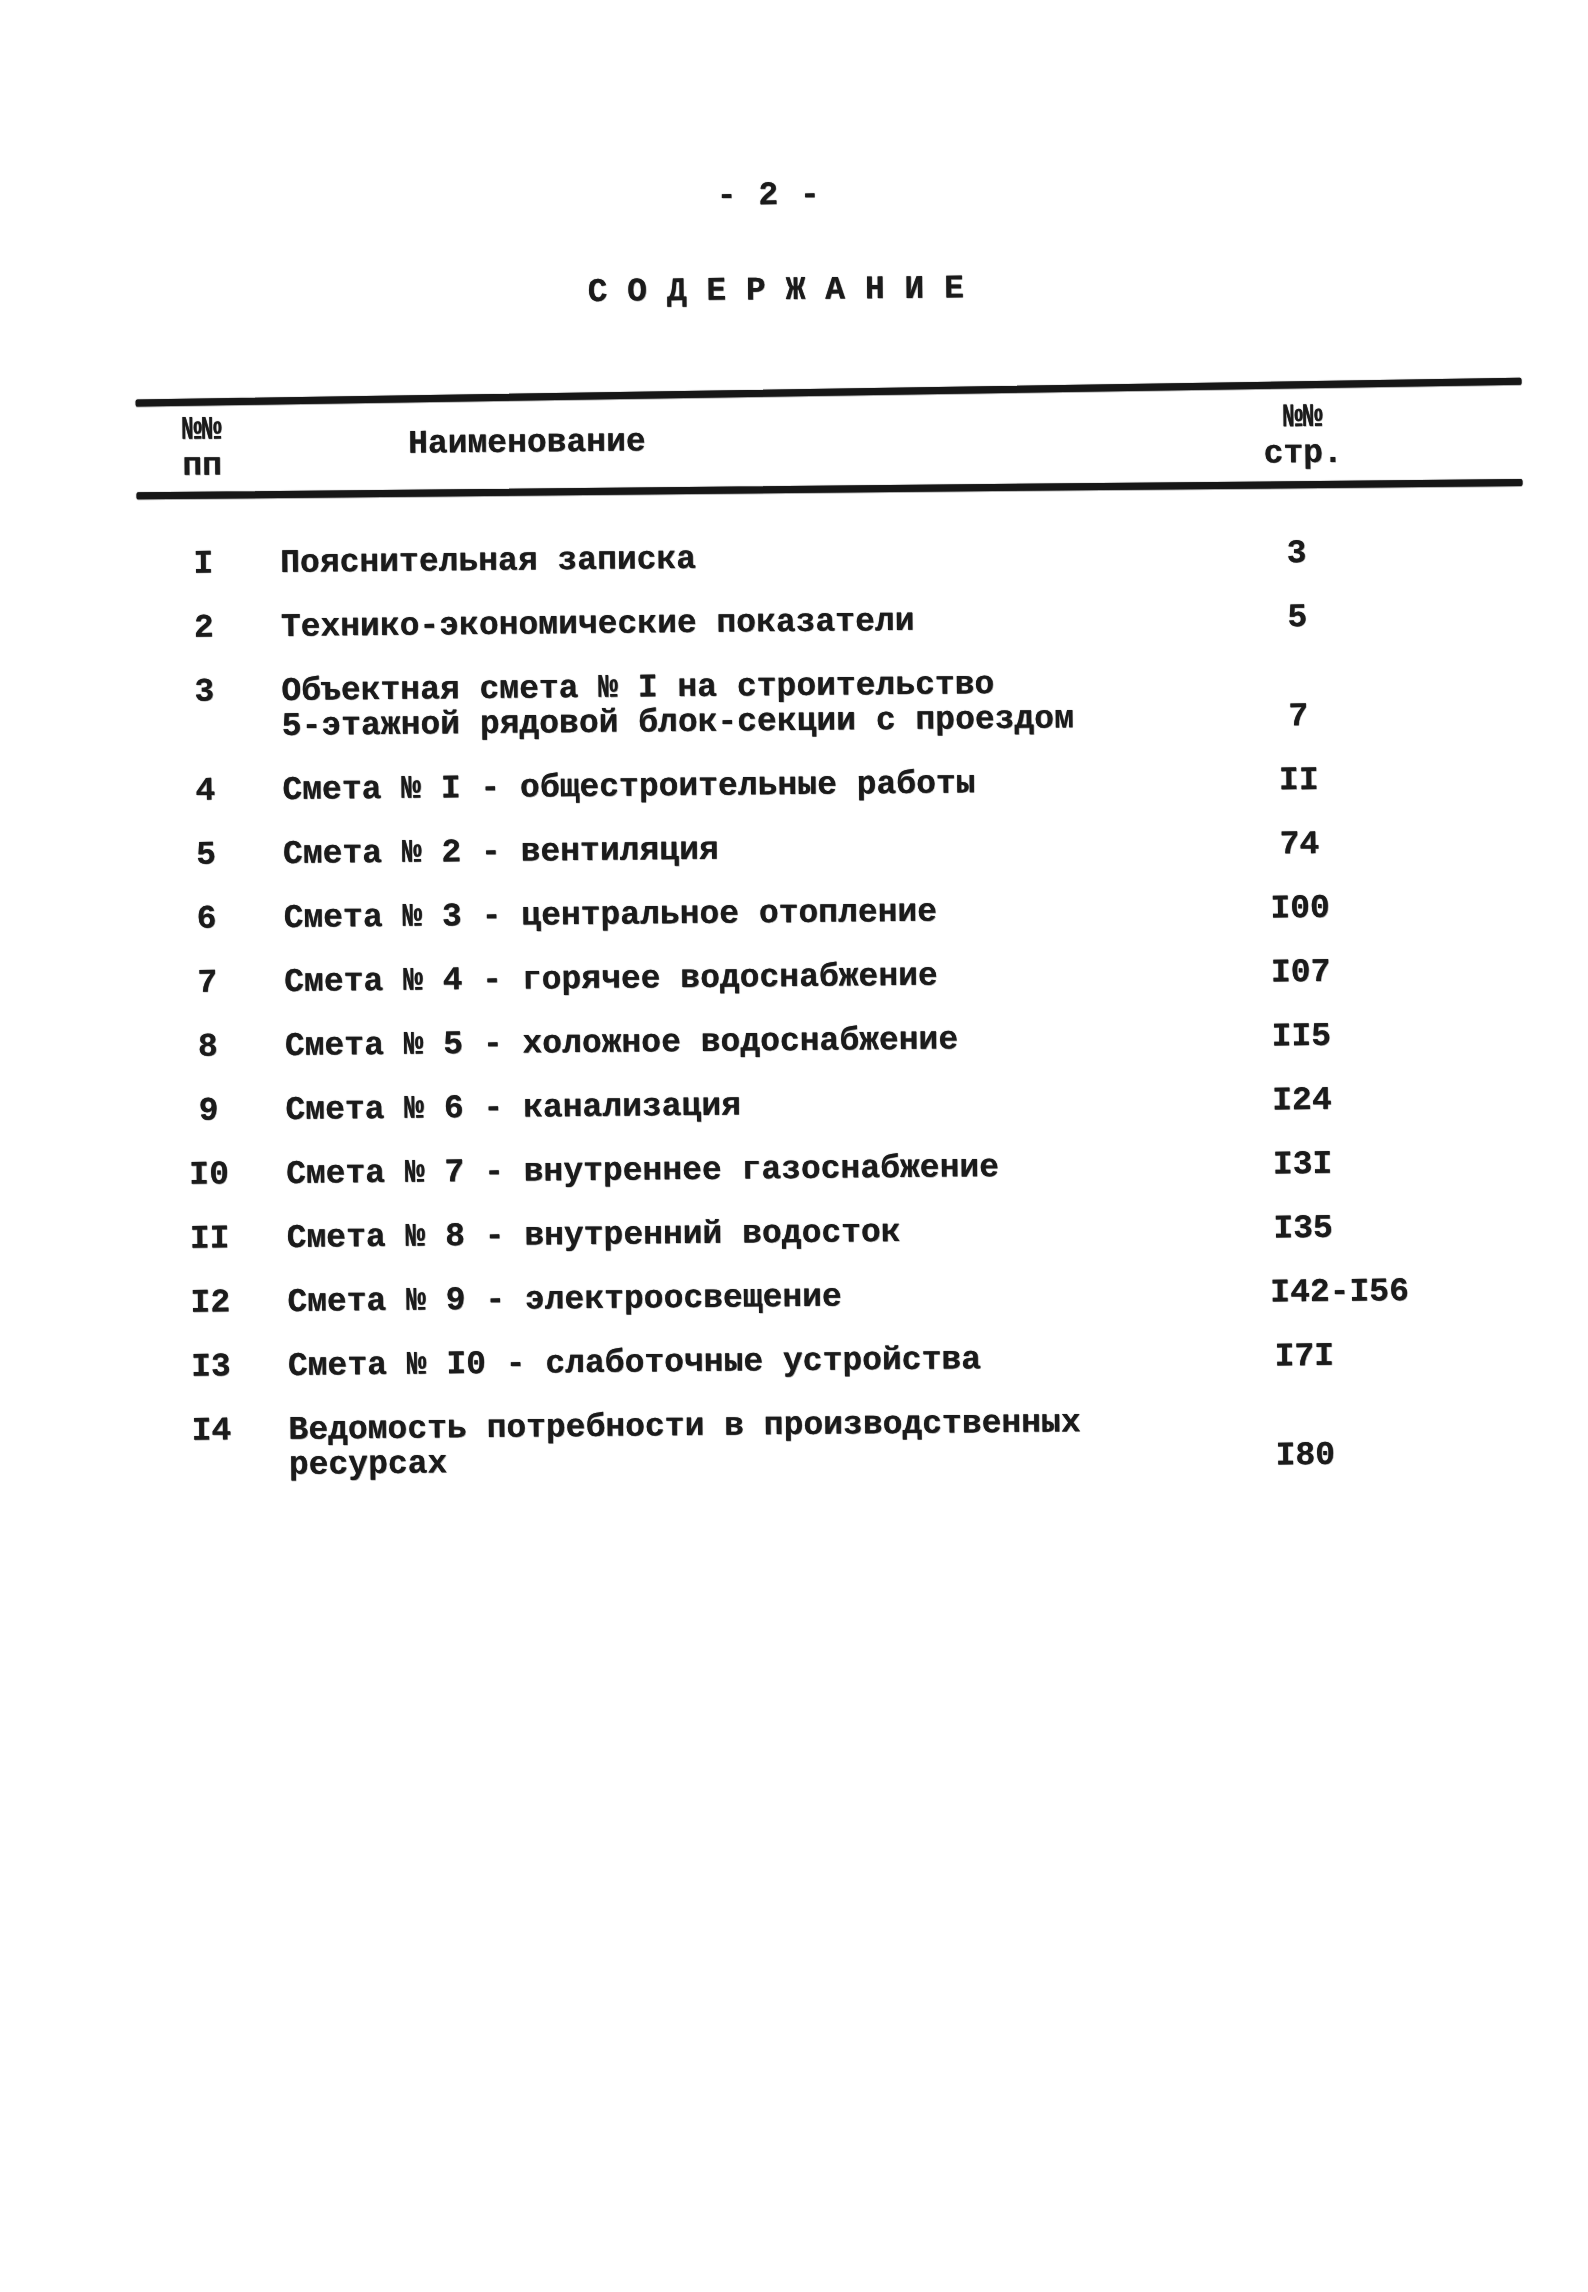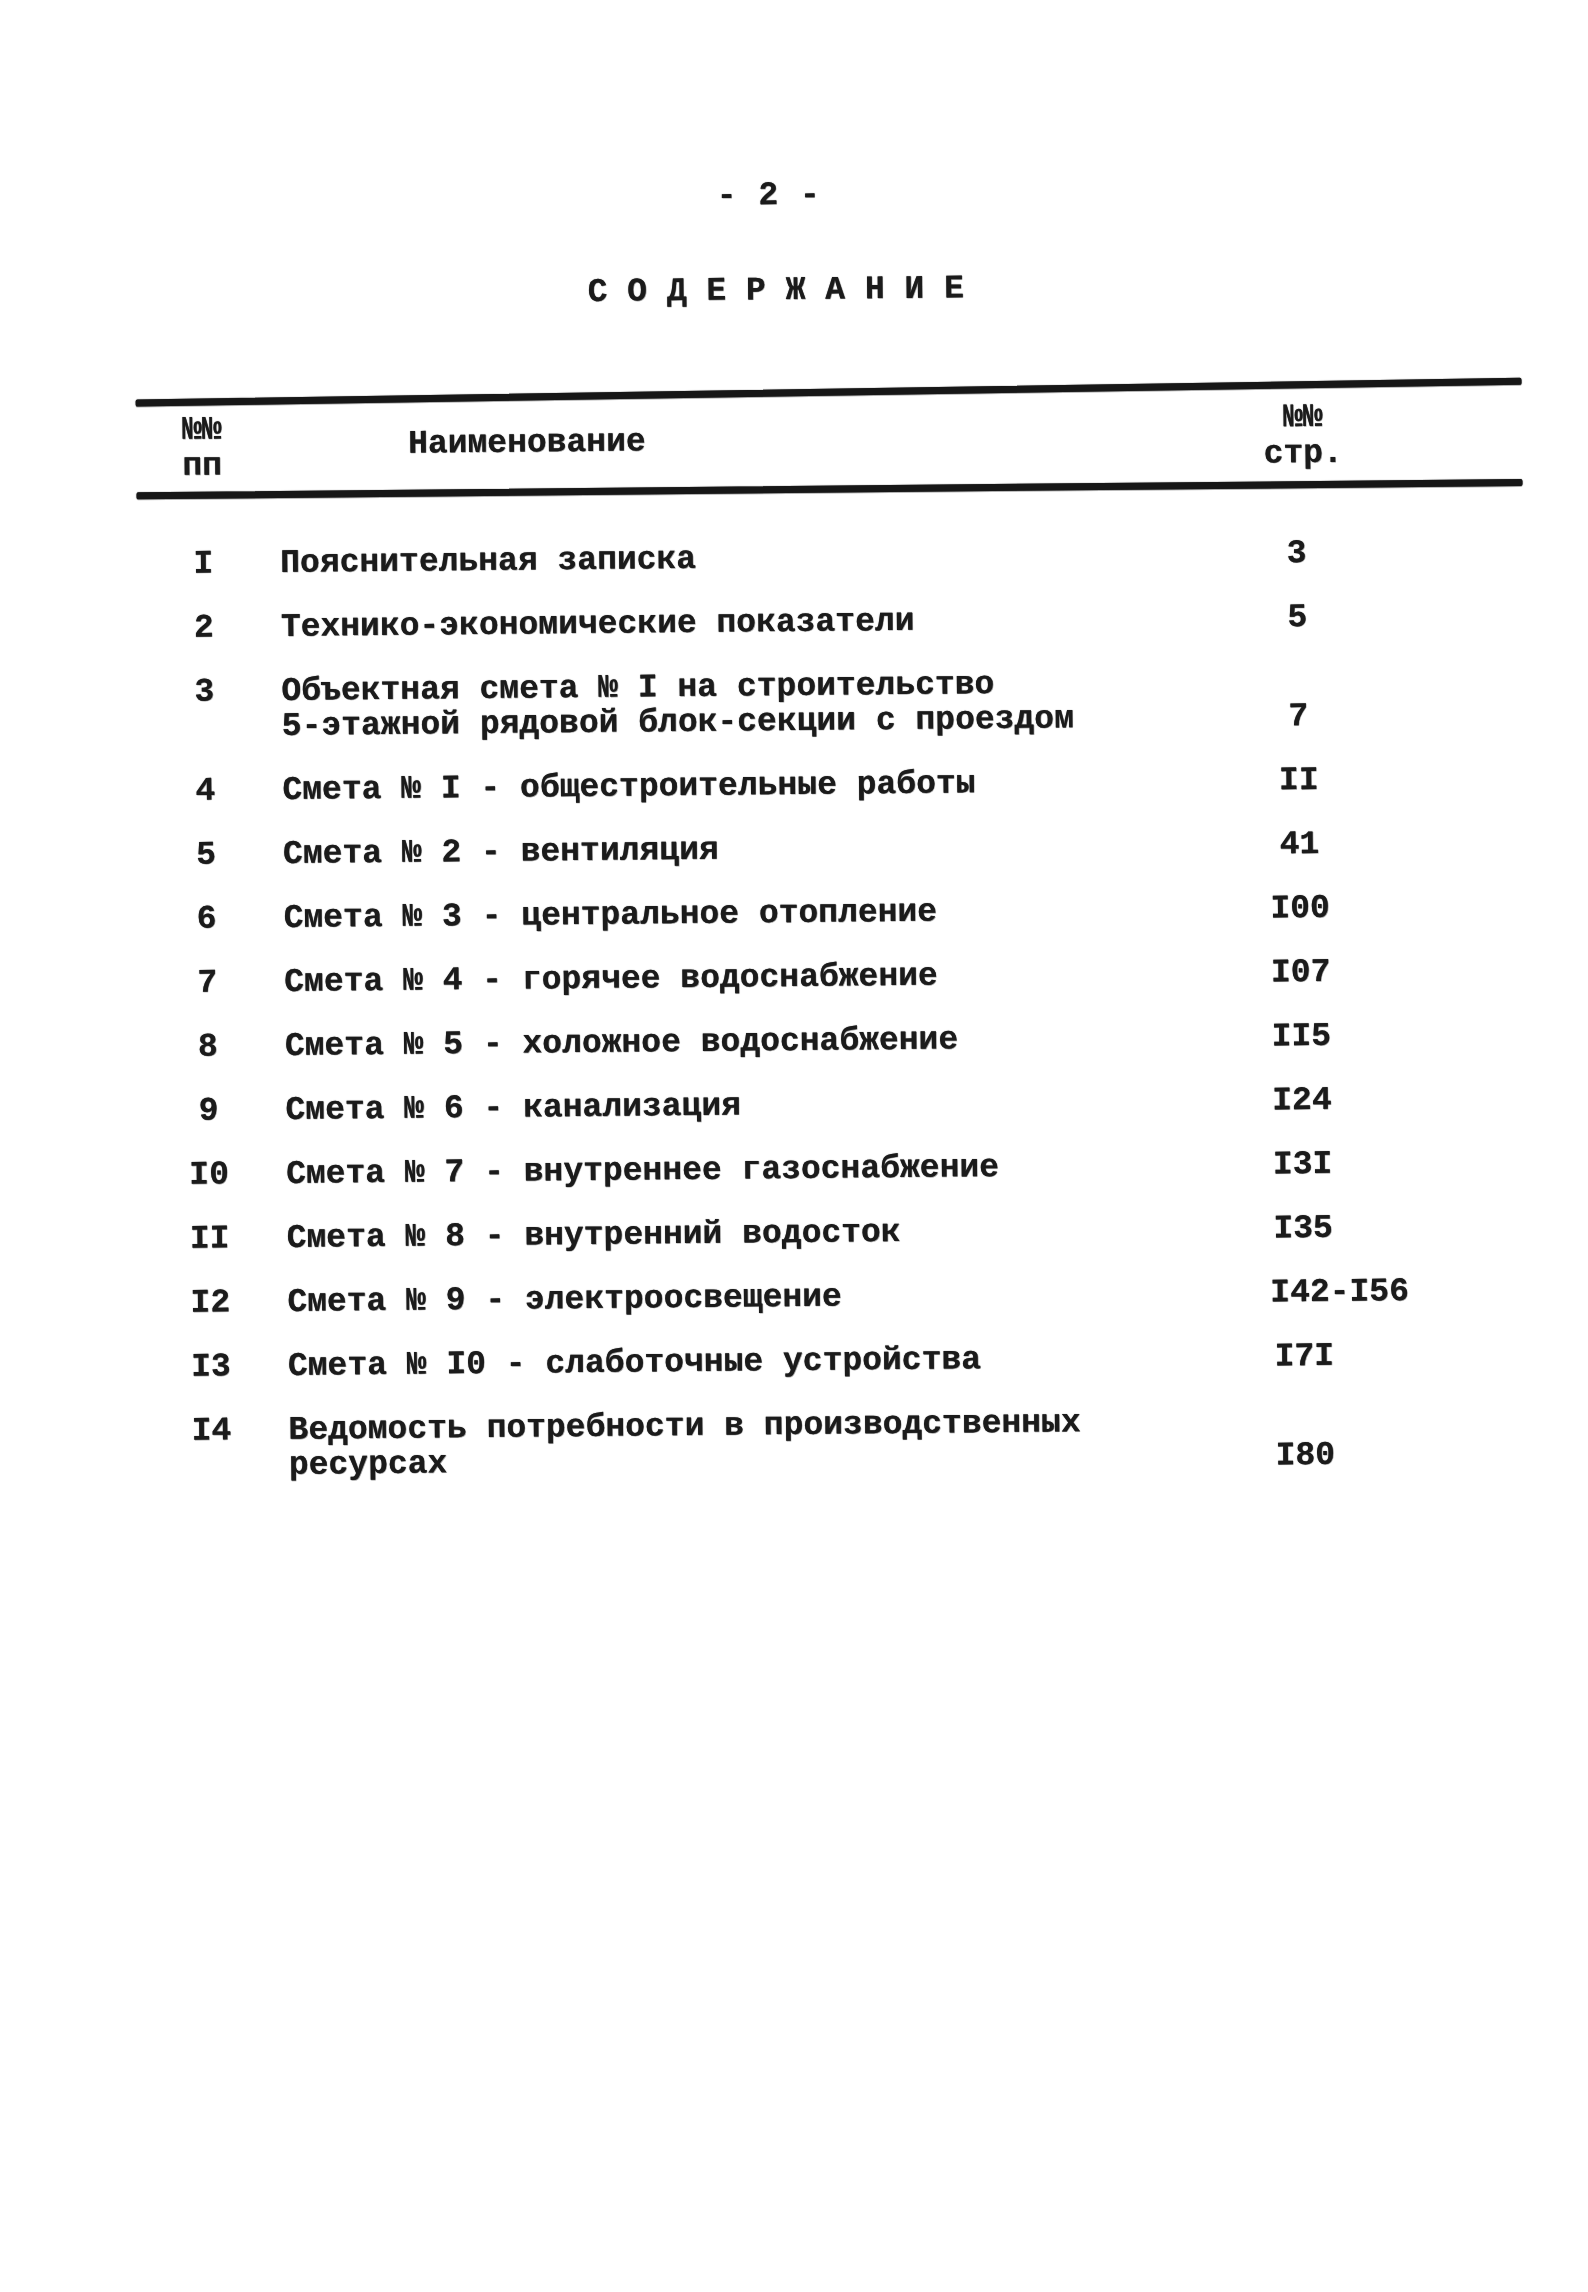--- a/index.html
+++ b/index.html
@@ -159,21 +159,21 @@
 
   <div class="typed row">
     <span class="cell num">4</span>
     <span class="cell name">Смета № I - общестроительные работы</span>
     <span class="cell page">II</span>
   </div>
 
   <div class="typed row">
     <span class="cell num">5</span>
     <span class="cell name">Смета № 2 - вентиляция</span>
-    <span class="cell page">41</span>
+    <span class="cell page">74</span>
   </div>
 
   <div class="typed row">
     <span class="cell num">6</span>
     <span class="cell name">Смета № 3 - центральное отопление</span>
     <span class="cell page">I00</span>
   </div>
 
   <div class="typed row">
     <span class="cell num">7</span>

